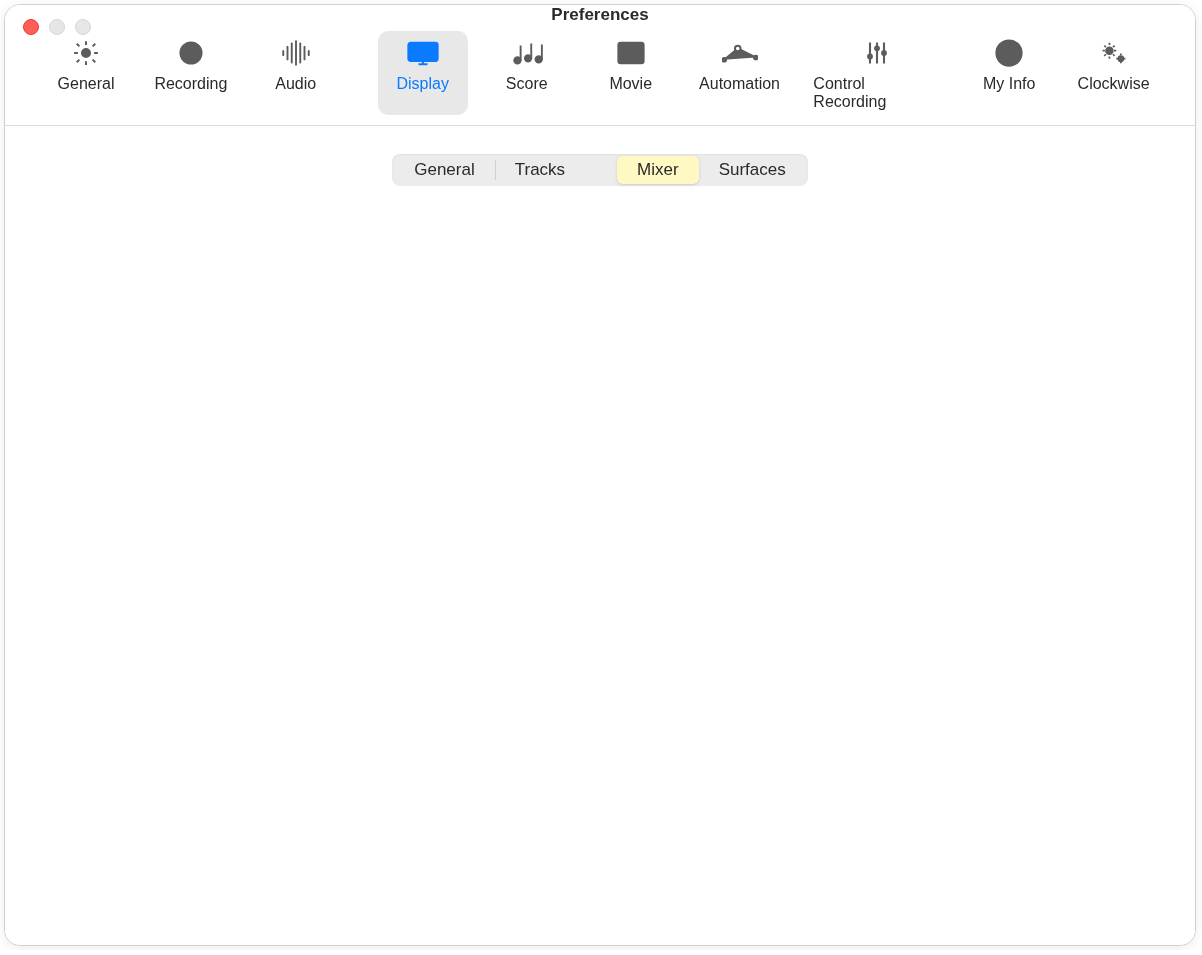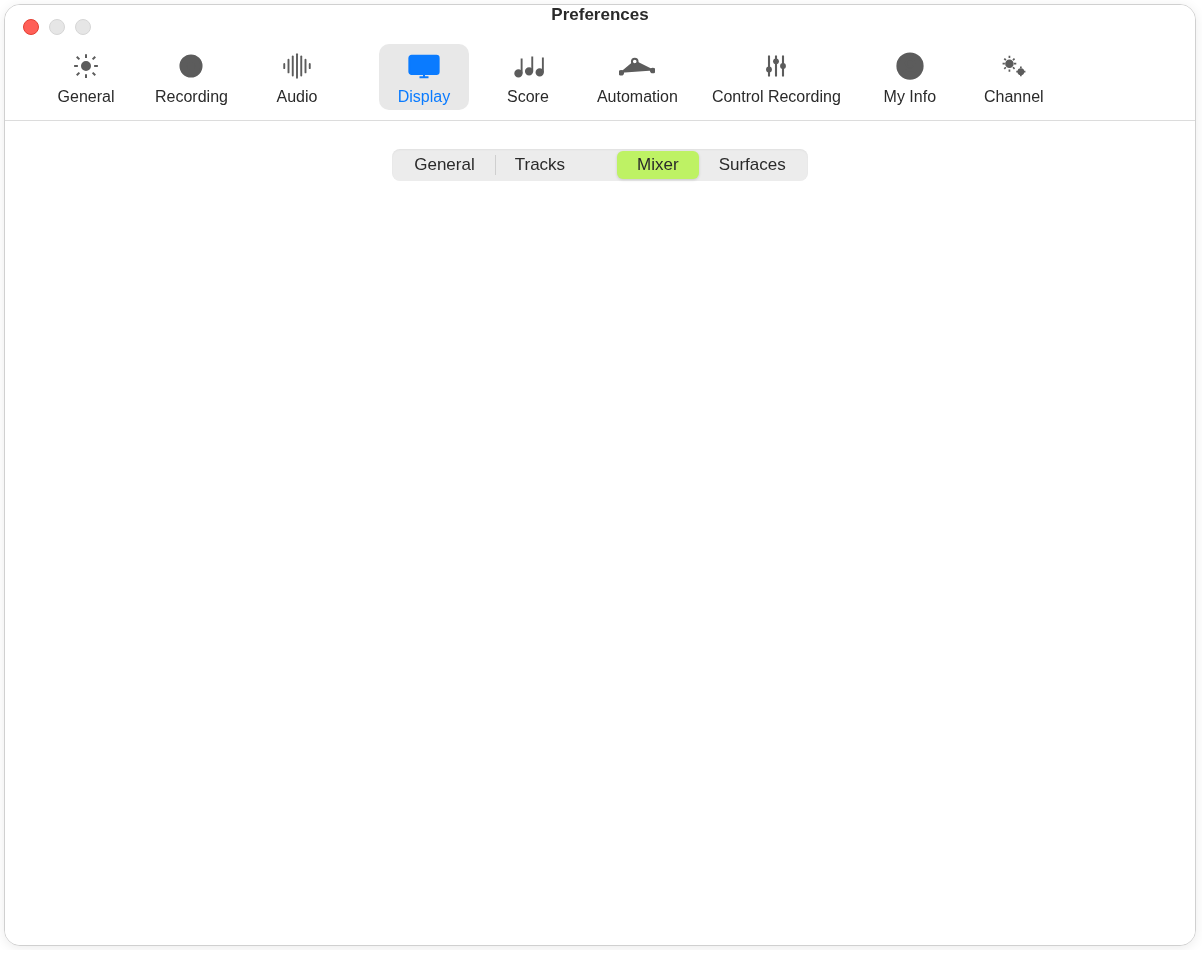--- a/index.html
+++ b/index.html
@@ -20,21 +20,21 @@
     background:#fff;
     box-shadow:0 2px 12px rgba(0,0,0,.08);
     display:flex;flex-direction:column;
     overflow:hidden;
     position:relative;
   }
 
   
   .titlebar{
     height:40px;
-    display:flex;align-items:flex-start;justify-content:center;
+    display:flex;align-items:center;justify-content:center;
     position:relative;
     background:#fff;
   }
   .traffic-lights{position:absolute;left:18px;top:14px;display:flex;gap:10px;}
   .traffic-light{width:14px;height:14px;border-radius:50%;}
   .tl-close{background:#ff5f57;border:.5px solid #e33e32;}
   .tl-min,.tl-max{background:#e6e6e6;border:.5px solid #d5d5d5;}
   .title{font-size:17px;font-weight:600;}
 
   
@@ -66,21 +66,21 @@
     font-size:17px;
   }
   .seg-item{
     padding:4px 20px;border-radius:6px;cursor:default;
     position:relative;
   }
   .seg-item:not(:last-child)::after{
     content:"";position:absolute;right:-1px;top:4px;bottom:4px;width:1px;background:#cfcfcf;
   }
   .seg-item.selected{
-    background:#bef264;box-shadow:0 1px 3px rgba(0,0,0,.15);margin-left:32px;
+    background:#fef9c3;box-shadow:0 1px 3px rgba(0,0,0,.15);margin-left:32px;
   }
   .seg-item.selected::after,.seg-item.selected + .seg-item::before{display:none;}
   .seg-item:has(+ .selected)::after{display:none;}
 
   
   .panel{
     background:var(--bg-content);
     border:1px solid #e3e3e3;
     border-radius:12px;
     border-top-left-radius:12px;border-top-right-radius:12px;
@@ -194,20 +194,36 @@
         <svg viewBox="0 0 32 24" width="34" height="28" stroke-width="1.8" fill="#5c5c5c">
             <circle cx="7" cy="19" r="3"></circle>
             <circle cx="17" cy="17" r="3"></circle>
             <circle cx="27" cy="18" r="3"></circle>
             <path d="M10 19V5 M20 17V3 M30 18V4" stroke="#5c5c5c" fill="none"></path>
           </svg>
       </span>
       <span>Score</span>
     </div>
 
+    <div class="tool-item">
+      <span class="ticon">
+        <svg viewBox="0 0 26 24" width="30" height="28" stroke-width="1.6" fill="none">
+            <rect x="2" y="3" width="22" height="18" rx="2"></rect>
+            <line x1="7" y1="3" x2="7" y2="21"></line>
+            <line x1="19" y1="3" x2="19" y2="21"></line>
+            <line x1="2" y1="8" x2="7" y2="8"></line>
+            <line x1="2" y1="12" x2="7" y2="12"></line>
+            <line x1="2" y1="16" x2="7" y2="16"></line>
+            <line x1="19" y1="8" x2="24" y2="8"></line>
+            <line x1="19" y1="12" x2="24" y2="12"></line>
+            <line x1="19" y1="16" x2="24" y2="16"></line>
+          </svg>
+      </span>
+      <span>Movie</span>
+    </div>
 
     <div class="tool-item">
       <span class="ticon">
         <svg viewBox="0 0 32 20" width="36" height="24" stroke-width="1.8" fill="none">
             <path d="M2 16 L14 6 L30 14"></path>
             <circle cx="2" cy="16" r="2.5" fill="#5c5c5c" stroke="none"></circle>
             <circle cx="14" cy="6" r="2.5" fill="#fff"></circle>
             <circle cx="30" cy="14" r="2.5" fill="#5c5c5c" stroke="none"></circle>
           </svg>
       </span>
@@ -241,21 +257,21 @@
 
     <div class="tool-item">
       <span class="ticon">
         <svg viewBox="0 0 28 24" width="32" height="28" stroke-width="1.5" fill="none">
             <circle cx="10" cy="10" r="3"></circle>
             <path d="M10 3v2M10 15v2M4 10h2M14 10h2M5.5 5.5l1.4 1.4M13.1 13.1l1.4 1.4M5.5 14.5l1.4-1.4M13.1 6.9l1.4-1.4"></path>
             <circle cx="20" cy="17" r="2.2"></circle>
             <path d="M20 12.5v1.5M20 19.5v1.5M16 17h1.5M22.5 17H24"></path>
           </svg>
       </span>
-      <span>Channel</span>
+      <span>Clockwise</span>
     </div>
 
   </div>
 
   <div class="content">
 
     <div class="seg-wrap">
       <div class="seg">
         <div class="seg-item"><span>General</span></div>
         <div class="seg-item"><span>Tracks</span></div>

